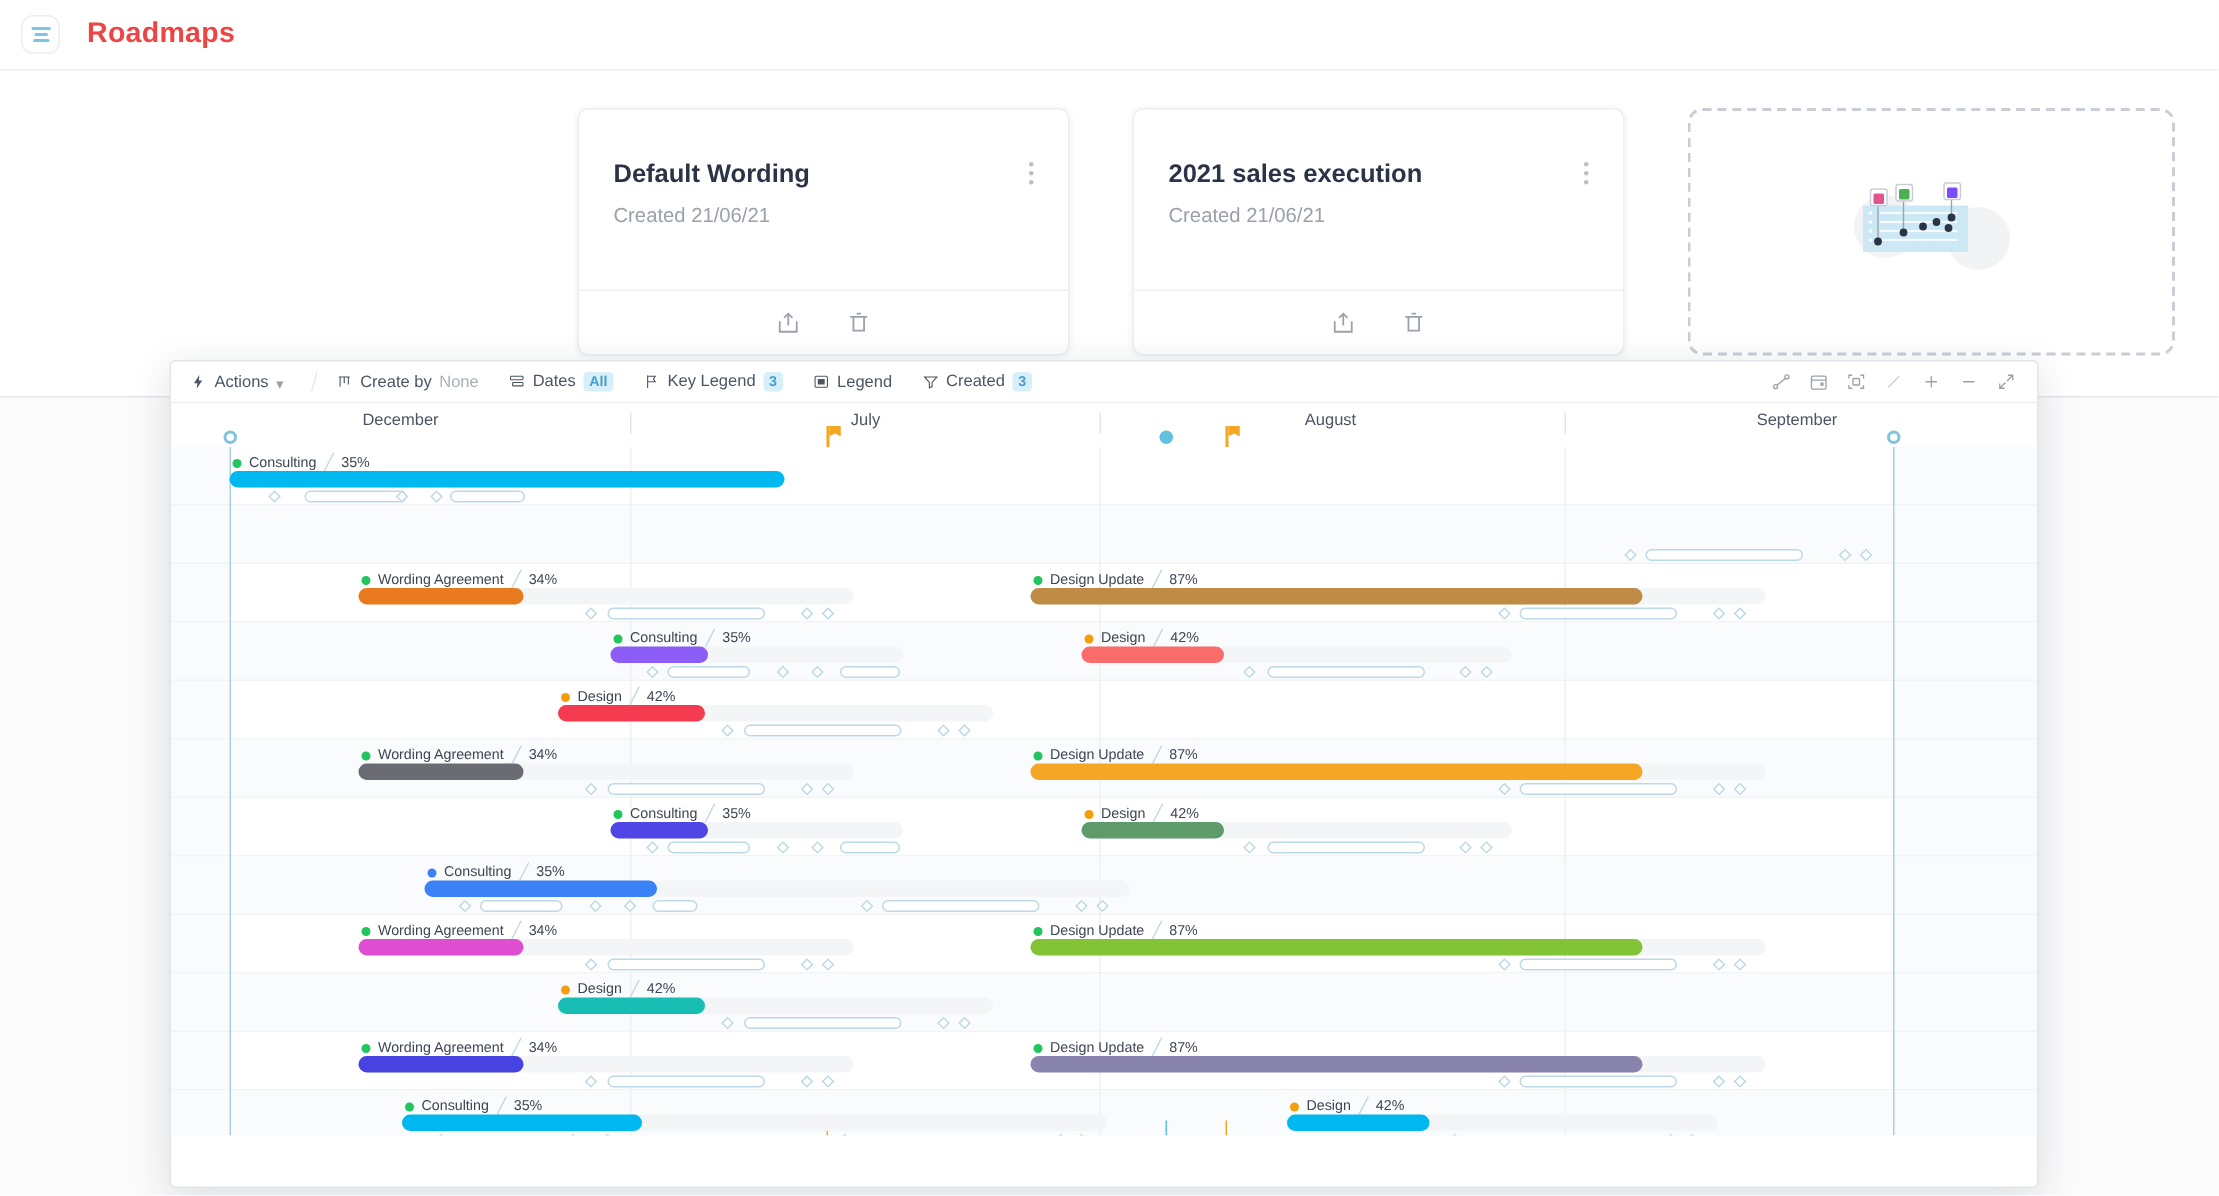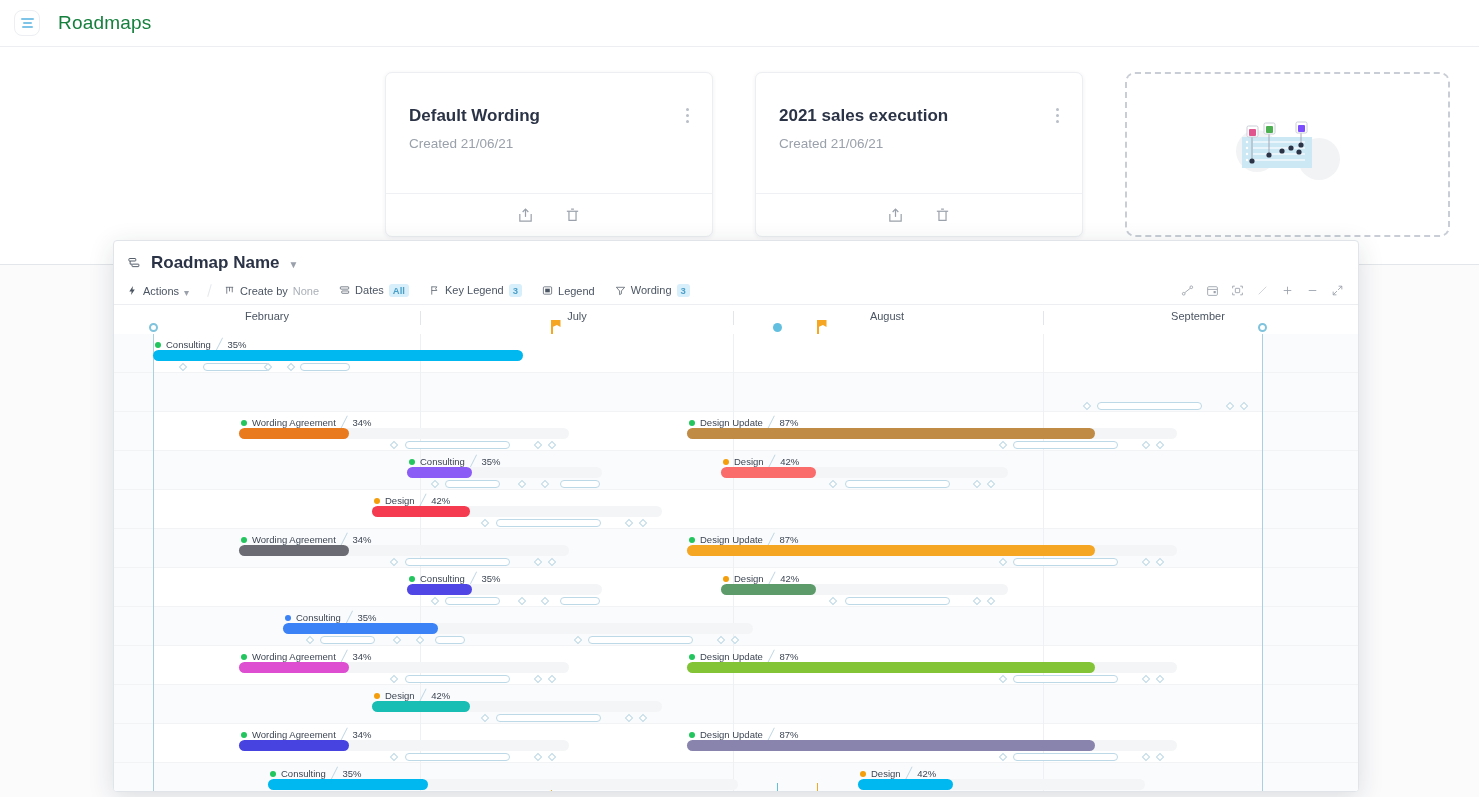--- a/index.html
+++ b/index.html
@@ -24,21 +24,21 @@
   .logo-box {
     width: 26px; height: 26px; border-radius: 8px; background: #fff;
     border: 1px solid #eceef1; display: flex; align-items: center;
     justify-content: center; flex-direction: column; gap: 2px;
   }
   .logo-box i { display:block; height:2px; background:#7ec4e8; border-radius:1px; }
   .logo-box i:nth-child(1){ width:13px; }
   .logo-box i:nth-child(2){ width:9px; }
   .logo-box i:nth-child(3){ width:11px; }
   .app-title {
-    font-size: 19px; font-weight: normal; color: #15803d; letter-spacing: .2px; text-align: right;
+    font-size: 19px; font-weight: bold; color: #ef4444; letter-spacing: .2px; text-align: right;
   }
 
   .cards-row { position: absolute; left: 0; top: 47px; width: 1479px; height: 218px; }
   .rm-card {
     position: absolute; top: 25px; width: 328px; height: 165px;
     background: #fff; border: 1px solid #eceef1; border-radius: 7px;
     box-shadow: 0 1px 4px rgba(30,40,60,.07);
   }
   .rm-card.c1 { left: 385px; }
   .rm-card.c2 { left: 755px; }
@@ -253,29 +253,20 @@
             </g>
           </svg>
         </div>
       </div>
 
     </div>
   </div>
 
   <div class="panel">
 
-    <div class="panel-head">
-      <svg width="15" height="15" viewBox="0 0 24 24" fill="none" stroke="#4b5563" stroke-width="1.5">
-        <rect x="3" y="4" width="11" height="4" rx="1"></rect>
-          <rect x="8" y="13" width="11" height="4" rx="1"></rect>
-        <path d="M5 8v5h3"></path>
-      </svg>
-      <div class="panel-title">Roadmap Name</div>
-      <span class="chev">▼</span>
-    </div>
 
     <div class="toolbar">
 
       <div class="tb-item">
         <svg width="11" height="11" viewBox="0 0 24 24" fill="#4b5563">
             <path d="M13 2L5 14h5l-1 8 8-12h-5z"></path>
           </svg>
         <span>Actions</span>
         <span class="chev">▾</span>
       </div>
@@ -316,21 +307,21 @@
           <rect x="3" y="4" width="18" height="16" rx="2"></rect>
             <rect x="7" y="8" width="10" height="8" fill="#4b5563" stroke="none"></rect>
         </svg>
         <span>Legend</span>
       </div>
 
       <div class="tb-item">
         <svg width="11" height="11" viewBox="0 0 24 24" fill="none" stroke="#4b5563" stroke-width="1.6">
           <path d="M3 5h18l-7 8v6l-4 2v-8z"></path>
         </svg>
-        <span>Wording</span>
+        <span>Created</span>
         <span class="badge">3</span>
       </div>
 
       <div class="tb-right">
         <div class="tb-ico">
           <svg width="13" height="13" viewBox="0 0 24 24" fill="none" stroke="#9aa1ab" stroke-width="1.6">
             <circle cx="5" cy="18" r="2.5"></circle>
               <circle cx="19" cy="6" r="2.5"></circle>
               <path d="M7 16L17 8"></path>
           </svg>
@@ -365,21 +356,21 @@
         </div>
         <div class="tb-ico">
           <svg width="13" height="13" viewBox="0 0 24 24" fill="none" stroke="#9aa1ab" stroke-width="1.6">
             <path d="M4 20l7-7M4 14v6h6M20 4l-7 7M20 10V4h-6"></path>
           </svg>
         </div>
       </div>
     </div>
 
     <div class="tl-head" id="tl-head">
-        <div class="tl-month" style="left: 153px;">February</div>
+        <div class="tl-month" style="left: 153px;">December</div>
         <div class="tl-month" style="left: 463px;">July</div>
         <div class="tl-month" style="left: 773px;">August</div>
         <div class="tl-month" style="left: 1084px;">September</div>
         <div class="tl-divider" style="left: 306px;"></div>
         <div class="tl-divider" style="left: 619px;"></div>
         <div class="tl-divider" style="left: 929px;"></div>
         <div class="marker-dot hollow" style="left: 39px; bottom: 2px;"></div>
         <div class="flag" style="left: 437px; bottom: 0px;">
           <div class="pole"></div>
           <div class="cloth"></div>

